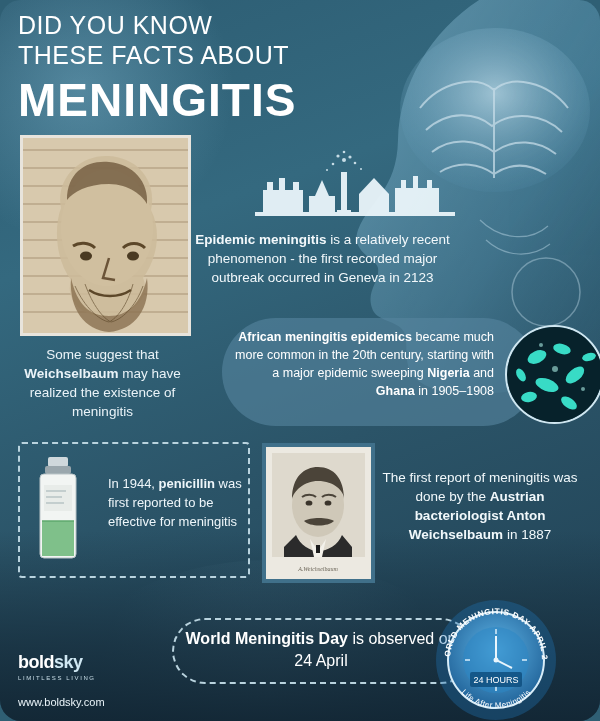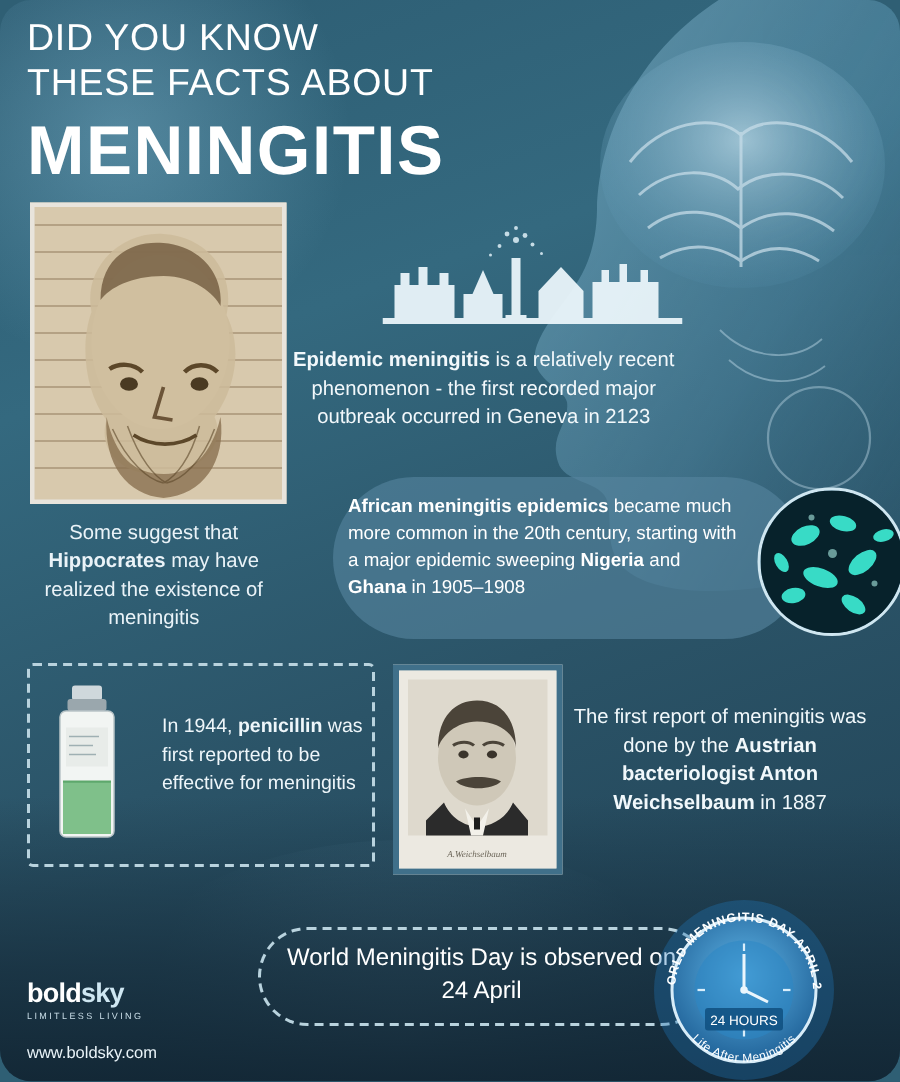--- a/index.html
+++ b/index.html
@@ -59,21 +59,21 @@
   }
   .geneva-text b{font-weight:bold;text-align:right;}
   
   .africa-pill{
     position:absolute;left:222px;top:318px;width:315px;height:108px;
     background:rgba(86,133,158,.62);
     border-radius:54px;
   }
   .africa-text{
     position:absolute;left:232px;top:328px;width:262px;
-    color:#ffffff;font-size:12.5px;line-height:18px;text-align:left;
+    color:#ffffff;font-size:12.5px;line-height:18px;text-align:right;
   }
   .africa-text b{font-weight:bold;}
   .germ-circle{
     position:absolute;left:505px;top:325px;width:95px;height:95px;border-radius:50%;
     overflow:hidden;border:2px solid #cfe6f0;
     background:radial-gradient(circle at 40% 40%,#13343f 0%,#0b2franchise 0%,#0b2630 100%);
   }
   
   .pen-box{
     position:absolute;left:18px;top:442px;width:228px;height:132px;
@@ -98,21 +98,21 @@
   .weich-text b{font-weight:bold;}
   
   .wmd-box{
     position:absolute;left:172px;top:618px;width:298px;height:62px;
     border:2px dashed #b9d3de;border-radius:34px;
   }
   .wmd-text{
     position:absolute;left:182px;top:628px;width:278px;
     color:#ffffff;font-size:16px;line-height:22px;text-align:center;
   }
-  .wmd-text b{font-weight:normal;}
+  .wmd-text b{font-weight:bold;}
   .wmd-badge{
     position:absolute;left:432px;top:596px;width:128px;height:128px;
   }
   
   .logo{position:absolute;left:18px;top:650px;width:130px;color:#fff;}
   .logo-word{font-size:18px;font-weight:bold;letter-spacing:-0.5px;line-height:24px;}
   .logo-word .sky{color:#cfe7f2;}
   .logo-tag{font-size:6px;letter-spacing:1.6px;color:#cbdfe9;margin-top:1px;}
   .logo-url{font-size:11px;color:#eaf4f9;margin-top:15px;}
 </style>
@@ -178,21 +178,21 @@
       <path d="M48 140 C46 172 62 192 86 194 C112 192 128 170 124 140 C118 166 104 178 86 178 C66 178 54 166 48 140 Z" fill="#8a7150" opacity=".8"></path>
       <g stroke="#5c4729" stroke-width="1" opacity=".6" fill="none">
         <path d="M52 148 C62 170 76 182 86 184"></path>
         <path d="M62 146 C70 168 80 180 88 184"></path>
         <path d="M120 148 C112 170 98 182 88 184"></path>
         <path d="M110 146 C104 168 94 180 86 184"></path>
       </g>
     </svg>
   </div>
   <div class="hippo-cap">
-    <span>Some suggest that </span><b>Hippocrates</b><span> may have realized the existence of meningitis</span>
+    <span>Some suggest that </span><b>Weichselbaum</b><span> may have realized the existence of meningitis</span>
   </div>
 
   <svg class="geneva-art" viewBox="0 0 200 70">
     <g fill="#eaf5fa">
       <rect x="8" y="40" width="40" height="24"></rect>
       <rect x="12" y="32" width="6" height="8"></rect>
         <rect x="24" y="28" width="6" height="12"></rect>
         <rect x="38" y="32" width="6" height="8"></rect>
       <rect x="54" y="46" width="26" height="18"></rect>
       <polygon points="67,30 60,46 74,46"></polygon>

